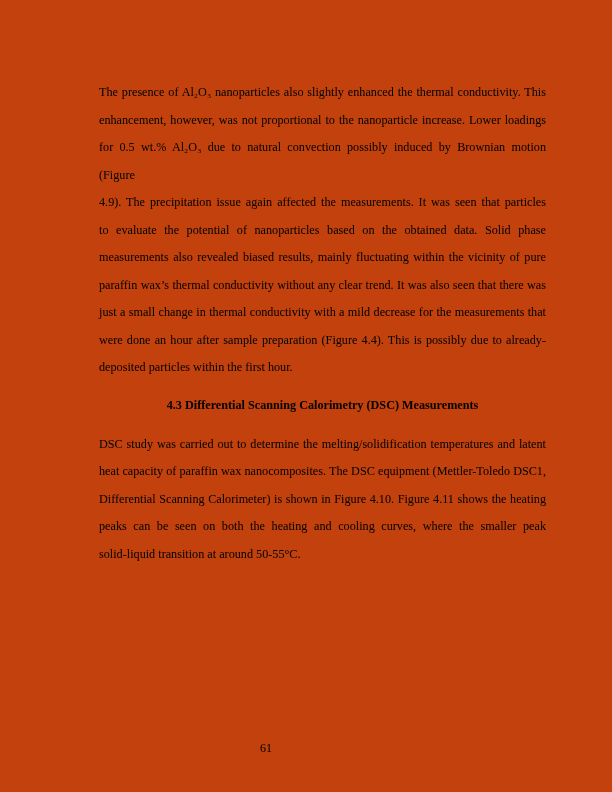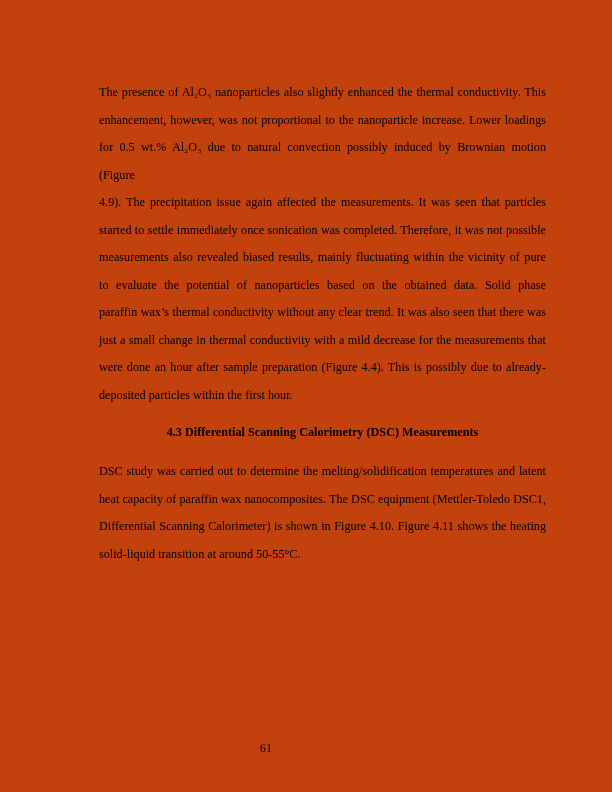--- a/index.html
+++ b/index.html
@@ -55,35 +55,35 @@
 
 <div class="page">
 
   <div class="content">
 
     <div>
       <div class="ln j">The presence of Al₂O₃ nanoparticles also slightly enhanced the thermal conductivity. This</div>
       <div class="ln j">enhancement, however, was not proportional to the nanoparticle increase. Lower loadings</div>
       <div class="ln j">for 0.5 wt.% Al₂O₃ due to natural convection possibly induced by Brownian motion (Figure</div>
       <div class="ln j">4.9). The precipitation issue again affected the measurements. It was seen that particles</div>
-      <div class="ln j">started to settle immediately once sonication was completed. Therefore, it was not possible</div>
+      <div class="ln j">to evaluate the potential of nanoparticles based on the obtained data. Solid phase</div>
       <div class="ln j">measurements also revealed biased results, mainly fluctuating within the vicinity of pure</div>
-      <div class="ln j">to evaluate the potential of nanoparticles based on the obtained data. Solid phase</div>
       <div class="ln j">paraffin wax’s thermal conductivity without any clear trend. It was also seen that there was</div>
       <div class="ln j">just a small change in thermal conductivity with a mild decrease for the measurements that</div>
       <div class="ln j">were done an hour after sample preparation (Figure 4.4). This is possibly due to already-</div>
       <div class="ln">deposited particles within the first hour.</div>
     </div>
 
     <h2 class="heading">4.3 Differential Scanning Calorimetry (DSC) Measurements</h2>
 
     <div>
       <div class="ln j">DSC study was carried out to determine the melting/solidification temperatures and latent</div>
       <div class="ln j">heat capacity of paraffin wax nanocomposites. The DSC equipment (Mettler-Toledo DSC1,</div>
       <div class="ln j">Differential Scanning Calorimeter) is shown in Figure 4.10. Figure 4.11 shows the heating</div>
+      <div class="ln j">peaks can be seen on both the heating and cooling curves, where the smaller peak</div>
       <div class="ln">solid-liquid transition at around 50-55°C.</div>
     </div>
 
   </div>
 
   <div class="page-number">61</div>
 
 </div>
 
 </body></html>

